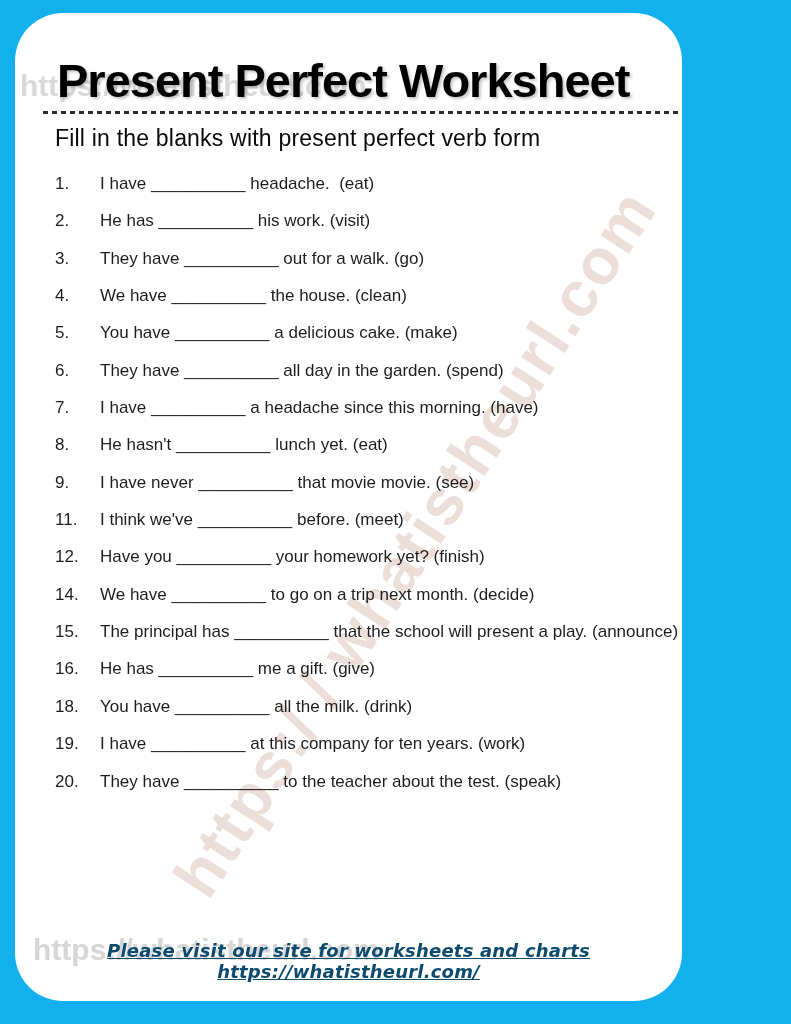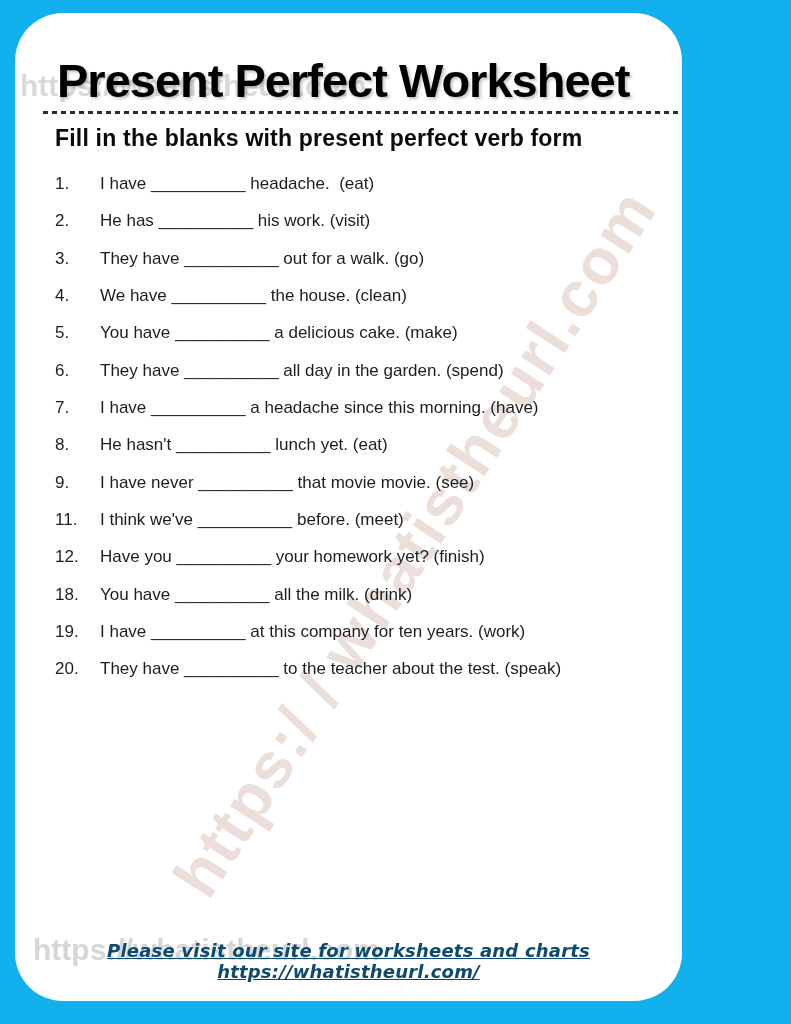--- a/index.html
+++ b/index.html
@@ -74,21 +74,21 @@
     width: 714px;
     height: 3px;
     background: repeating-linear-gradient(to right, #2b2b2b 0 5px, transparent 5px 9px);
   }
   .instruction {
     position: absolute;
     left: 40px;
     top: 112px;
     margin: 0;
     font-size: 23px;
-    font-weight: bold;
+    font-weight: normal;
     color: #0a0a0a;
     letter-spacing: 0.2px;
   }
 
   .qlist {
     position: absolute;
     left: 40px;
     top: 152px;
     width: 702px;
   }
@@ -178,20 +178,32 @@
         </div>
         <div class="qrow">
           <span class="qnum">11.</span>
           <span class="qtext">I think we've __________ before. (meet)</span>
         </div>
         <div class="qrow">
           <span class="qnum">12.</span>
           <span class="qtext">Have you __________ your homework yet? (finish)</span>
         </div>
         <div class="qrow">
+          <span class="qnum">14.</span>
+          <span class="qtext">We have __________ to go on a trip next month. (decide)</span>
+        </div>
+        <div class="qrow">
+          <span class="qnum">15.</span>
+          <span class="qtext">The principal has __________ that the school will present a play. (announce)</span>
+        </div>
+        <div class="qrow">
+          <span class="qnum">16.</span>
+          <span class="qtext">He has __________ me a gift. (give)</span>
+        </div>
+        <div class="qrow">
           <span class="qnum">18.</span>
           <span class="qtext">You have __________ all the milk. (drink)</span>
         </div>
         <div class="qrow">
           <span class="qnum">19.</span>
           <span class="qtext">I have __________ at this company for ten years. (work)</span>
         </div>
         <div class="qrow">
           <span class="qnum">20.</span>
           <span class="qtext">They have __________ to the teacher about the test. (speak)</span>

